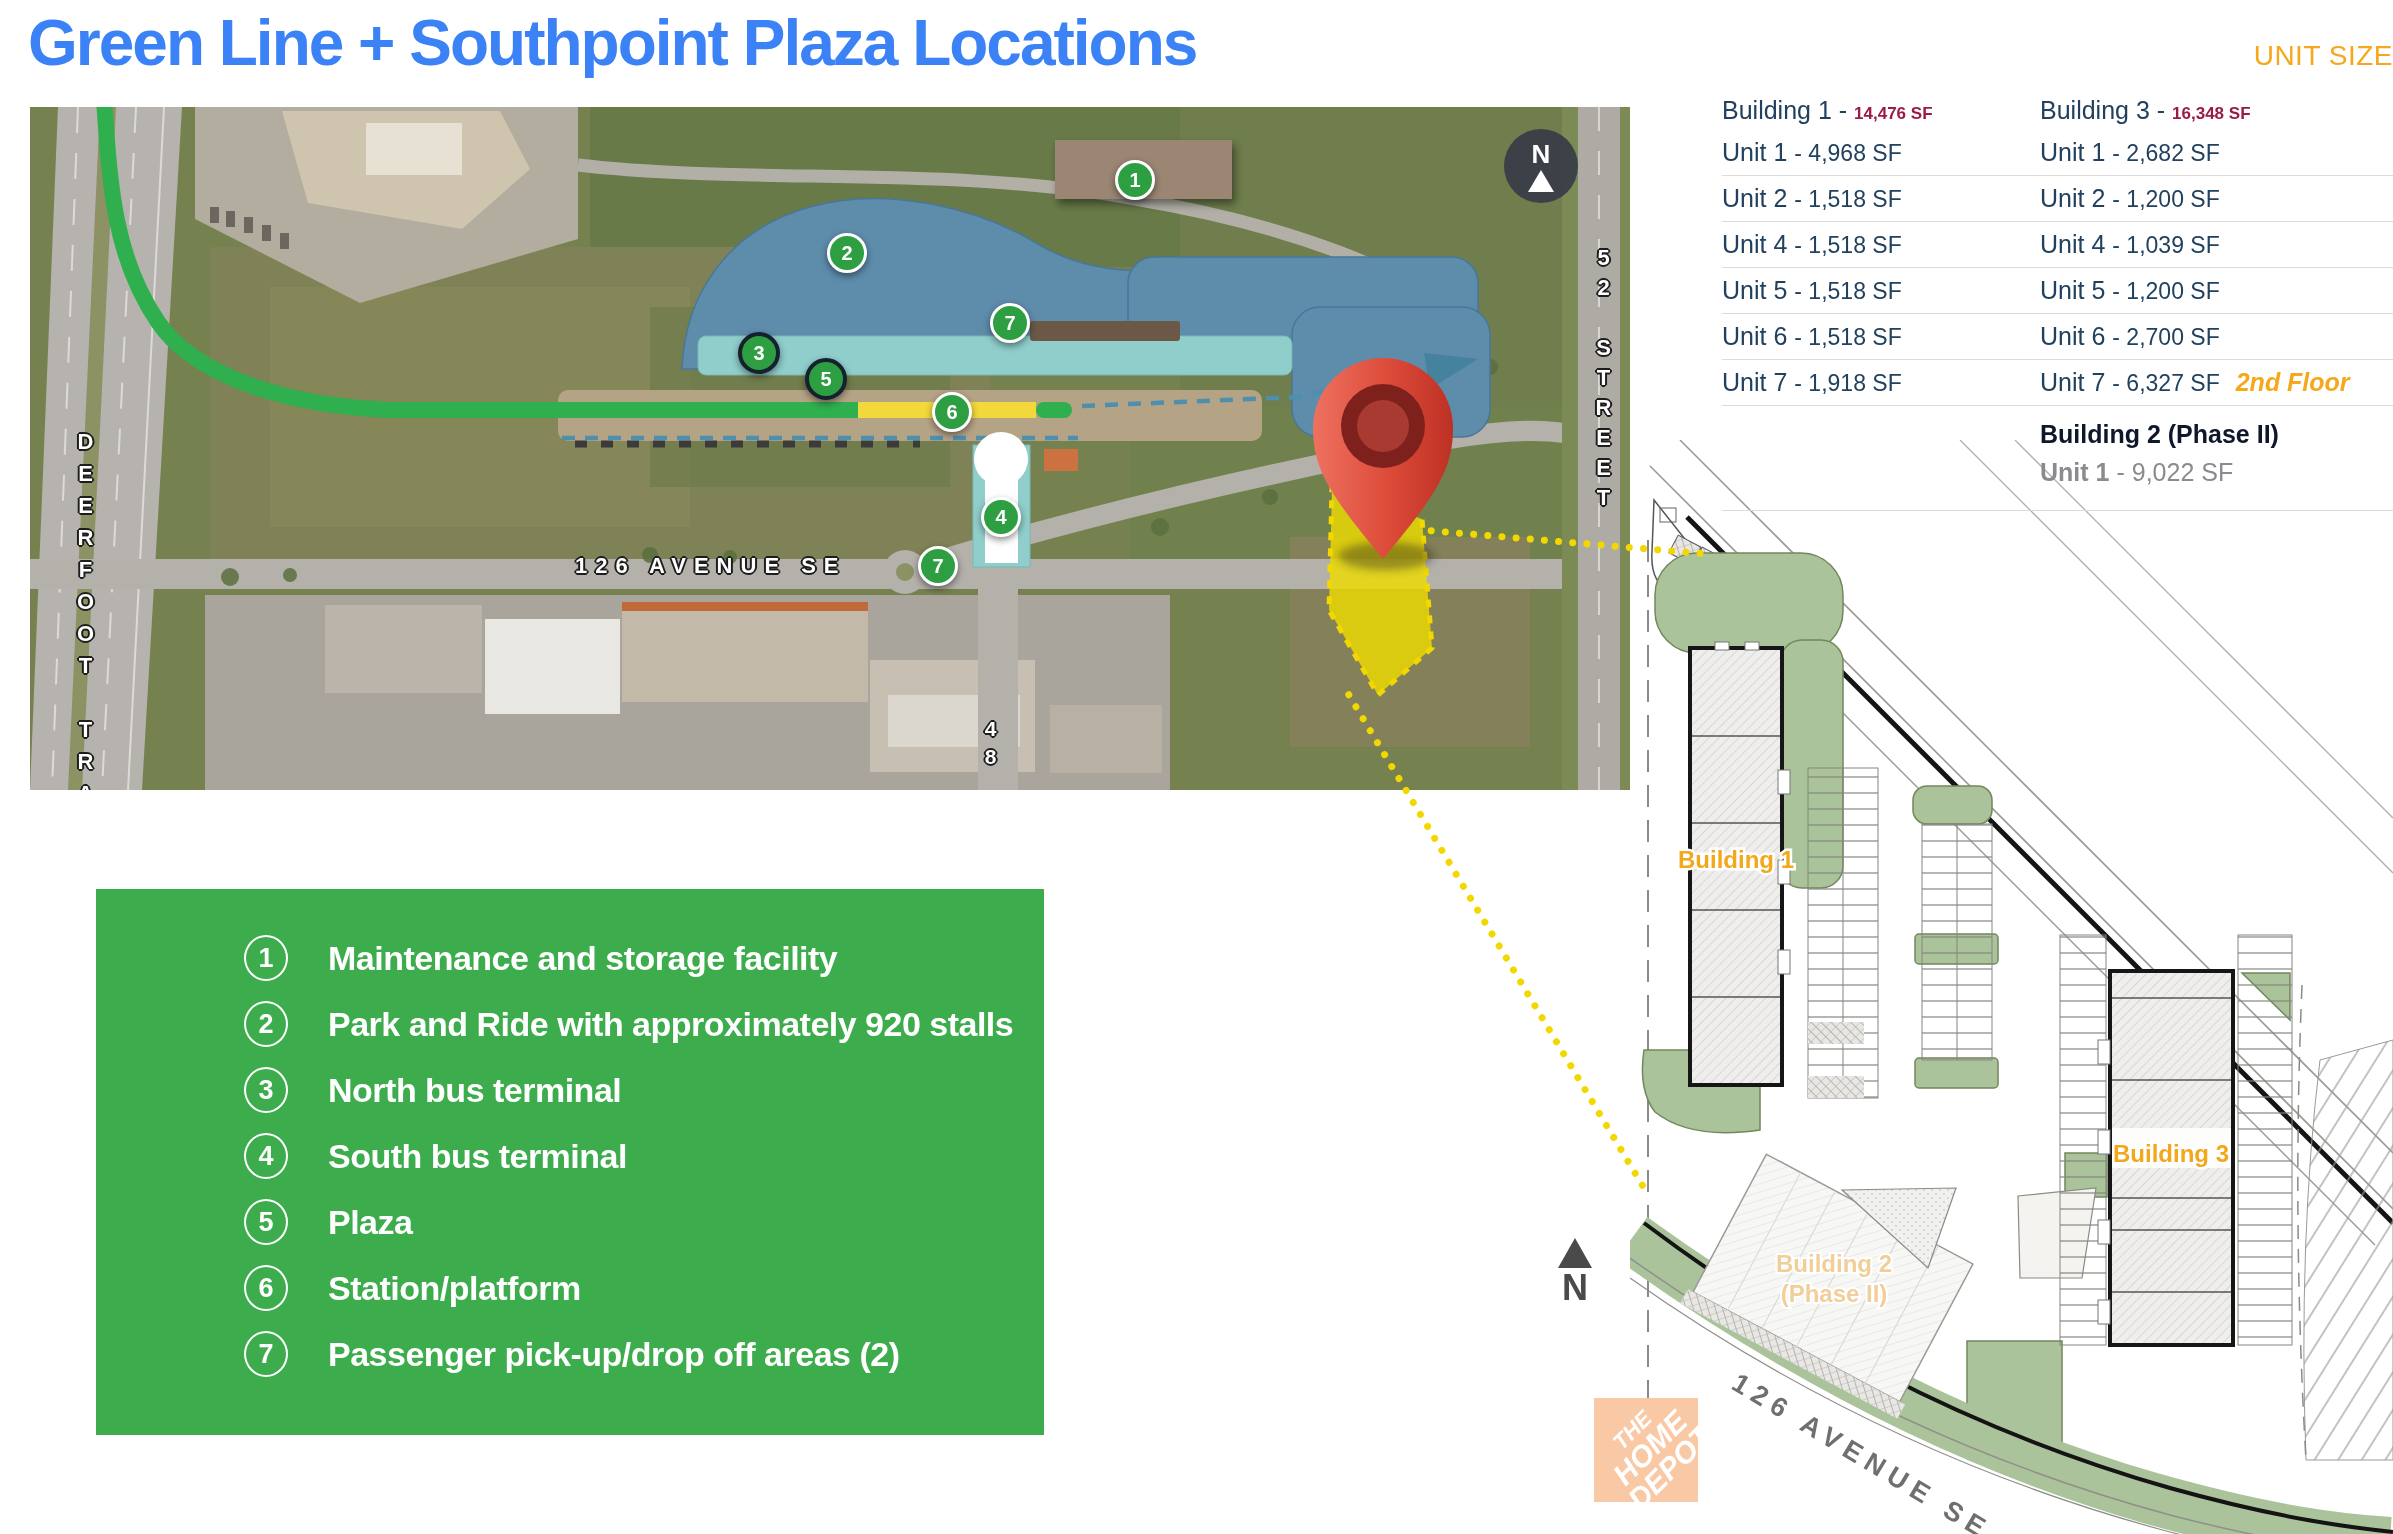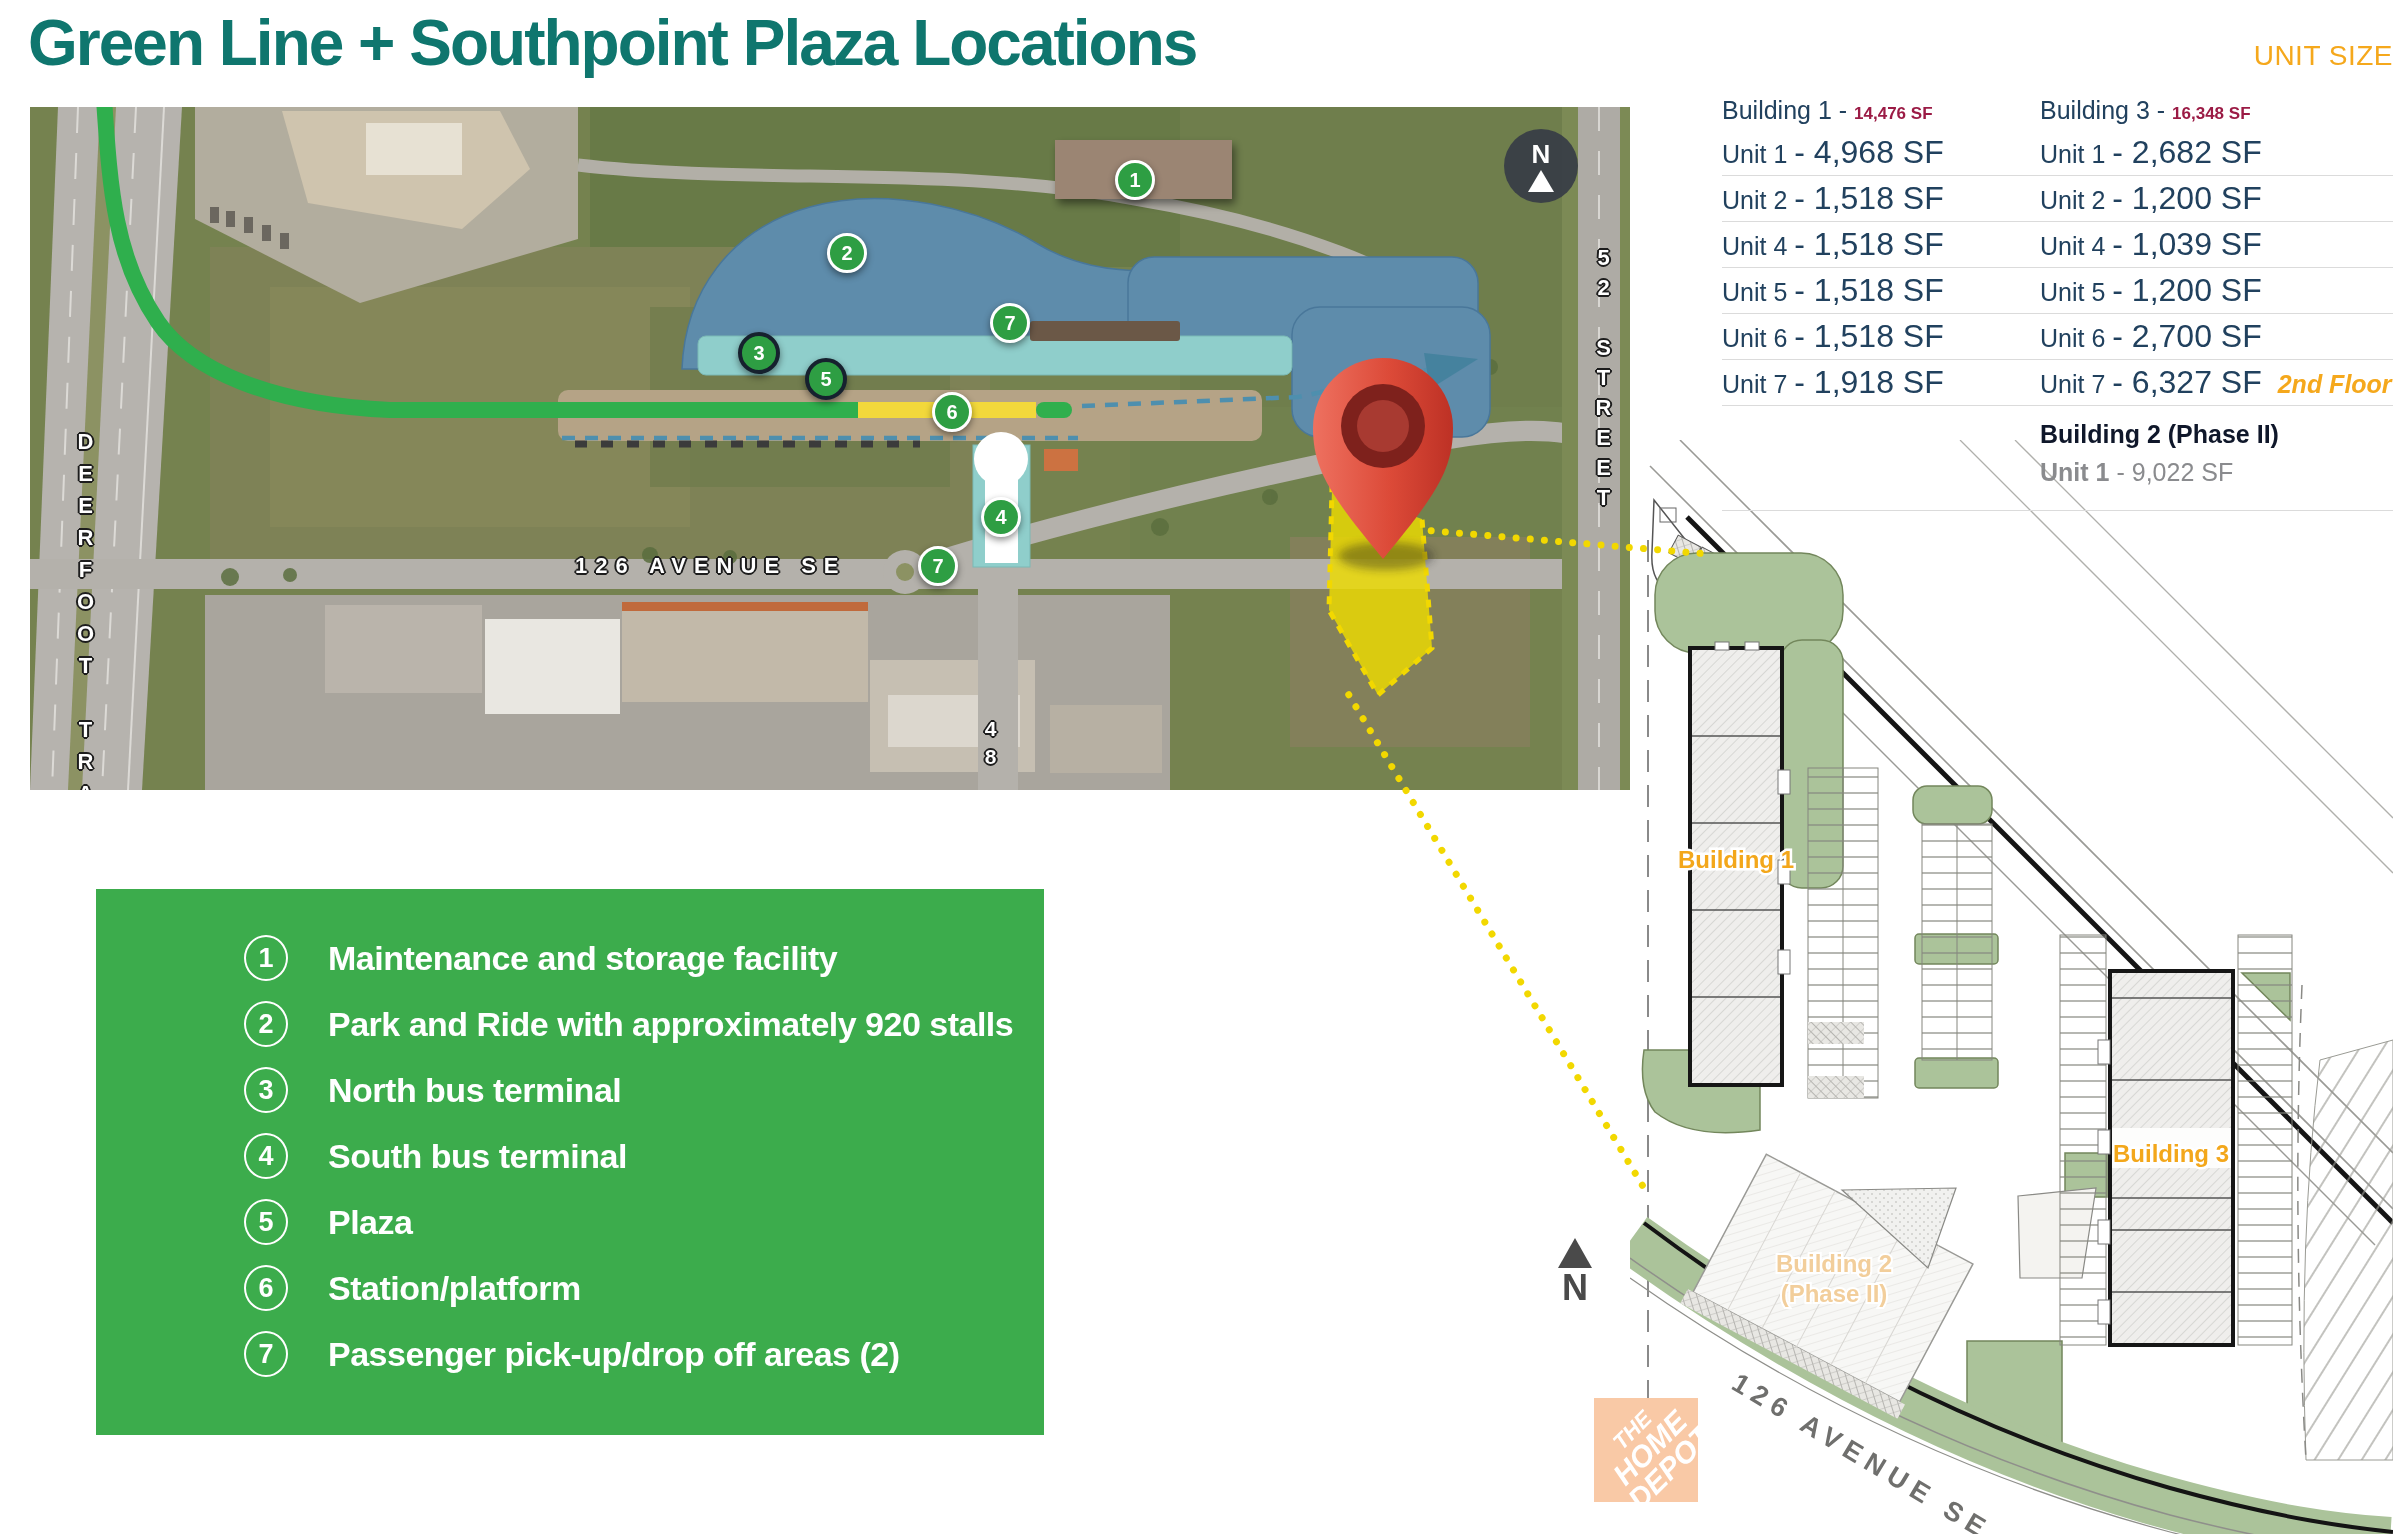--- a/index.html
+++ b/index.html
@@ -1,21 +1,21 @@
 <!DOCTYPE html>
 <html><head>
 <meta charset="utf-8">
 <style>
   html,body{margin:0;padding:0;background:#fff;}
   #page{position:relative;width:2393px;height:1534px;background:#fff;overflow:hidden;
         font-family:"Liberation Sans","DejaVu Sans",sans-serif;}
   .abs{position:absolute;}
 
   
-  #title{left:28px;top:6px;font-size:64px;font-weight:800;letter-spacing:-2px;color:#0f766e;white-space:nowrap;}
+  #title{left:28px;top:6px;font-size:64px;font-weight:800;letter-spacing:-2px;color:#3b82f6;white-space:nowrap;}
 
   
   #map{left:30px;top:107px;width:1600px;height:683px;overflow:hidden;background:#75824F;}
   #map svg.aerial{position:absolute;left:0;top:0;width:1600px;height:683px;}
 
   .street-label{position:absolute;color:#fff;font-weight:700;white-space:nowrap;
     text-shadow:-2px 0 0 #1d1d1d,2px 0 0 #1d1d1d,0 -2px 0 #1d1d1d,0 2px 0 #1d1d1d,
                 -1px -1px 0 #1d1d1d,1px -1px 0 #1d1d1d,-1px 1px 0 #1d1d1d,1px 1px 0 #1d1d1d;}
   .v-label{writing-mode:vertical-lr;text-orientation:upright;line-height:1;}
   #lbl-deerfoot{left:44px;top:322px;font-size:22px;letter-spacing:7px;}
@@ -42,21 +42,21 @@
   .leg-label{color:#fff;font-size:34px;font-weight:700;margin-left:40px;white-space:nowrap;letter-spacing:-0.5px;}
 
   
   #unit-table{left:1722px;top:40px;width:671px;}
   .ut-heading{height:50px;font-size:28px;font-weight:400;color:#F5A81C;letter-spacing:0.5px;text-align:right;}
   .ut-bldrow{display:flex;height:40px;align-items:center;}
   .ut-row{display:flex;height:45px;align-items:center;border-bottom:1px solid #DBDBDB;}
   .ut-cell-l{width:318px;}
   .ut-cell-r{flex:1;}
   .ut-bold{font-size:25px;font-weight:400;color:#21415E;}
-  .ut-reg{font-size:32px;font-weight:400;color:#21415E;margin-left:7px;}
+  .ut-reg{font-size:23px;font-weight:400;color:#21415E;margin-left:7px;}
   .ut-total{font-size:17px;font-weight:600;color:#9B1B45;margin-left:7px;}
   .ut-note{font-size:25px;font-weight:700;font-style:italic;color:#F5A81C;margin-left:16px;}
   .ut-b2{margin-top:14px;padding-left:318px;padding-bottom:20px;border-bottom:1px solid #DBDBDB;}
   .ut-b2-title{height:34px;font-size:25px;font-weight:700;color:#0f172a;}
   .ut-b2-row{height:36px;display:flex;align-items:center;}
   .ut-b2-bold{font-size:25px;font-weight:700;color:#8A8B8E;}
   .ut-b2-reg{font-size:25px;font-weight:400;color:#8A8B8E;margin-left:7px;text-align:right;}
 
   
   #site-plan{left:1630px;top:440px;width:763px;height:1094px;}

